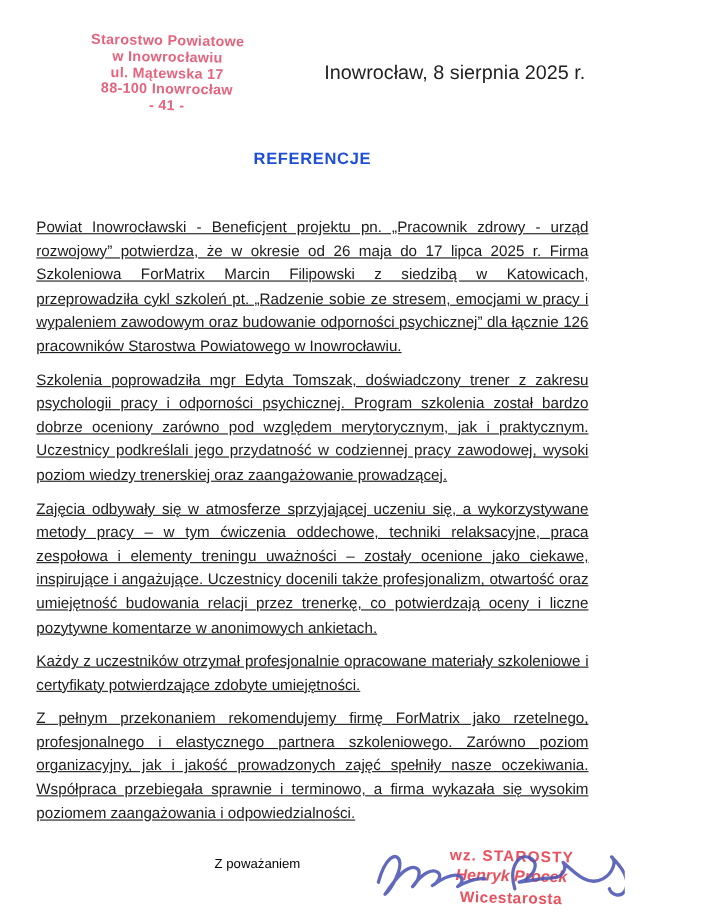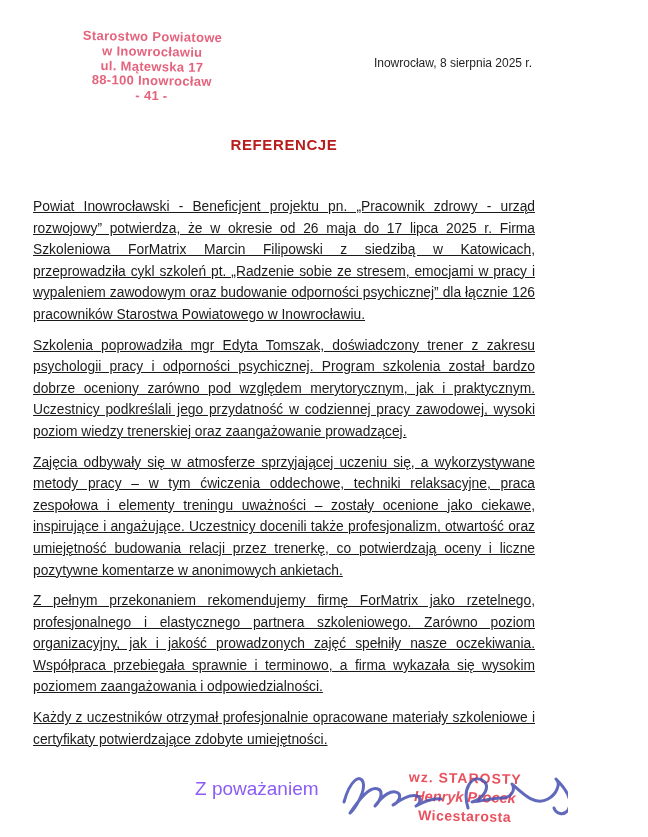--- a/index.html
+++ b/index.html
@@ -33,55 +33,55 @@
     font-weight:bold;
     letter-spacing:0.3px;
     transform:rotate(1deg);
     opacity:0.92;
   }
   
   .date-line{
     position:absolute;
     top:56px;
     right:36px;
-    font-size:12px;
+    font-size:18px;
     color:#1f1f1f;
   }
   
   .doc-title{
     position:absolute;
     top:136px;
     left:0;
     width:100%;
     text-align:center;
     font-size:15px;
     font-weight:bold;
     letter-spacing:0.6px;
-    color:#b91c1c;
+    color:#1d4ed8;
   }
   
   .body-text{
     position:absolute;
     top:196px;
     left:33px;
     right:33px;
   }
   .body-text p{
     font-size:13.8px;
     line-height:21.6px;
     text-align:justify;
     color:#1b1b1b;
     margin:0 0 9px 0;
     text-decoration:underline;
   }
   .closing{
     margin-top:28px;
     margin-left:162px;
-    font-size:19px;
-    color:#8b5cf6;
+    font-size:12px;
+    color:#000000;
   }
   
   .sig-area{
     position:absolute;
     left:330px;
     top:766px;
     width:290px;
     height:70px;
   }
   .sig-stamp{
@@ -128,22 +128,22 @@
   </div>
 
   <div class="date-line">Inowrocław, 8 sierpnia 2025 r.</div>
 
   <div class="doc-title">REFERENCJE</div>
 
   <div class="body-text">
     <p>Powiat Inowrocławski - Beneficjent projektu pn. „Pracownik zdrowy - urząd rozwojowy”  potwierdza, że w okresie od 26 maja do 17 lipca 2025 r. Firma Szkoleniowa ForMatrix Marcin Filipowski z siedzibą w Katowicach, przeprowadziła cykl szkoleń pt. „Radzenie sobie ze stresem, emocjami w pracy i wypaleniem zawodowym oraz budowanie odporności psychicznej” dla łącznie 126 pracowników Starostwa Powiatowego w Inowrocławiu.</p>
     <p>Szkolenia poprowadziła mgr Edyta Tomszak, doświadczony trener z zakresu psychologii pracy i odporności psychicznej. Program szkolenia został bardzo dobrze oceniony zarówno pod względem merytorycznym, jak i praktycznym. Uczestnicy podkreślali jego przydatność w codziennej pracy zawodowej, wysoki poziom wiedzy trenerskiej oraz zaangażowanie prowadzącej.</p>
     <p>Zajęcia odbywały się w atmosferze sprzyjającej uczeniu się, a wykorzystywane metody pracy – w tym ćwiczenia oddechowe, techniki relaksacyjne, praca zespołowa i elementy treningu uważności – zostały ocenione jako ciekawe, inspirujące i angażujące. Uczestnicy docenili także profesjonalizm, otwartość oraz umiejętność budowania relacji przez trenerkę, co potwierdzają oceny i liczne pozytywne komentarze w anonimowych ankietach.</p>
+    <p>Każdy z uczestników otrzymał profesjonalnie opracowane materiały szkoleniowe i certyfikaty potwierdzające zdobyte umiejętności.</p>
     <p>Z pełnym przekonaniem rekomendujemy firmę ForMatrix jako rzetelnego, profesjonalnego i elastycznego partnera szkoleniowego. Zarówno poziom organizacyjny, jak i jakość prowadzonych zajęć spełniły nasze oczekiwania. Współpraca przebiegała sprawnie i terminowo, a firma wykazała się wysokim poziomem zaangażowania i odpowiedzialności.</p>
-    <p>Każdy z uczestników otrzymał profesjonalnie opracowane materiały szkoleniowe i certyfikaty potwierdzające zdobyte umiejętności.</p>
     <div class="closing">Z poważaniem</div>
   </div>
 
   <div class="sig-area">
     <div class="sig-stamp">
       <div class="l1">wz. STAROSTY</div>
       <div class="l2">Henryk Procek</div>
       <div class="l3">Wicestarosta</div>
     </div>
     <svg class="sig-ink" viewBox="0 0 260 58" aria-hidden="true">

